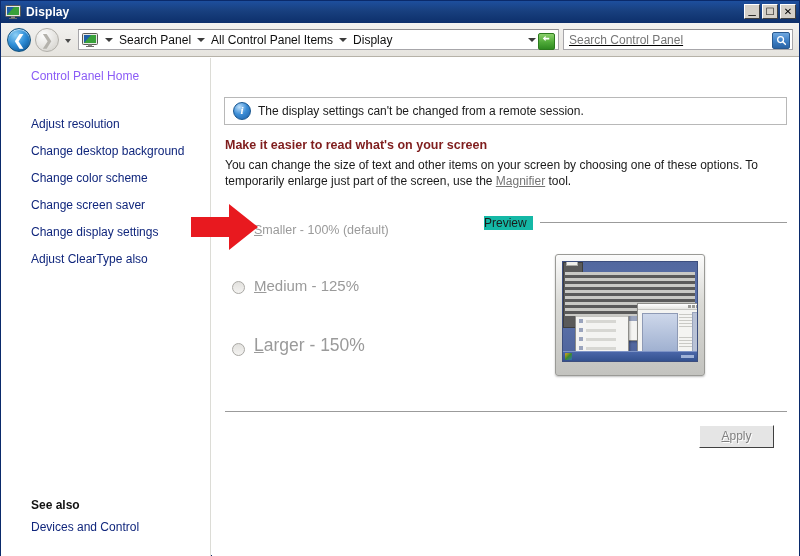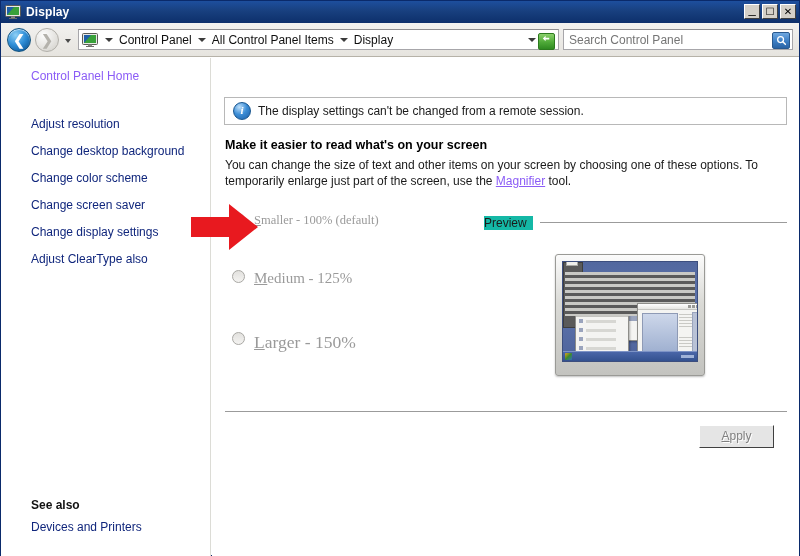--- a/index.html
+++ b/index.html
@@ -151,20 +151,21 @@
   .searchbox {
     width: 230px; height: 21px;
     margin-left: 4px; margin-right: 6px;
     background: #ffffff;
     border: 1px solid #a7a6aa;
     border-top-color: #8e8d90;
     display: flex; align-items: center;
     box-sizing: border-box;
     flex: none;
     position: relative;
+    text-decoration: underline;
   }
   .searchbox input {
     border: 0; outline: 0;
     font-family: "Liberation Sans", sans-serif;
     font-size: 12px;
     color: #111;
     background: transparent;
     margin-left: 5px;
     width: 196px;
     padding: 0;
@@ -249,44 +250,43 @@
     color: #ffffff;
     font-size: 11px; font-weight: bold; font-style: italic;
     line-height: 14px; text-align: center;
     font-family: "Liberation Serif", serif;
     flex: none;
   }
   .info-text { font-size: 12px; color: #1a1a1a; }
 
   .heading {
     position: absolute; left: 13px; top: 80px;
-    font-size: 12.5px; font-weight: bold; color: #000000;
+    font-size: 12.5px; font-weight: bold; color: #7f1d1d;
     white-space: nowrap;
   }
   .bodytext {
     position: absolute; left: 13px; top: 99px;
     width: 560px;
     font-size: 12px; color: #1a1a1a;
     line-height: 16px;
   }
   .bodytext a {
-    color: #8b5cf6; text-decoration: underline; cursor: pointer;
+    color: #737373; text-decoration: underline; cursor: pointer;
   }
 
   
   .radios {
     position: absolute; left: 20px; top: 155px;
     width: 250px;
   }
   .radio-row {
-    display: flex; align-items: flex-start;
+    display: flex; align-items: flex-end;
     margin-bottom: 0;
     height: 24px;
     cursor: default;
-    font-family: Liberation Serif, serif;
   }
   .radio-row.r1 { position: absolute; top: 0px;  left: 0; }
   .radio-row.r2 { position: absolute; top: 57px; left: 0; }
   .radio-row.r3 { position: absolute; top: 119px; left: 0; }
 
   .radio-dot {
     width: 13px; height: 13px;
     border-radius: 50%;
     background: linear-gradient(to bottom, #e2e1de 0%, #f4f3f1 100%);
     border: 1px solid #a9a8a4;
@@ -527,21 +527,21 @@
         <svg class="monglyph" viewBox="0 0 16 14">
           <rect x="0.5" y="0.5" width="15" height="11" rx="1" fill="#e9e9e5" stroke="#5a5a56"></rect>
           <rect x="2" y="2" width="12" height="8" fill="#1f5fa8"></rect>
           <path d="M2 10 L9 2 L14 2 L14 10 Z" fill="#39a13a"></path>
           <rect x="6" y="11.5" width="4" height="2" fill="#8a8a86"></rect>
           <rect x="4" y="13" width="8" height="1" fill="#6e6e6a"></rect>
         </svg>
       </div>
       <div class="crumbs">
         <span class="crumb-sep"></span>
-        <span class="crumb">Control Panel</span>
+        <span class="crumb">Search Panel</span>
         <span class="crumb-sep"></span>
         <span class="crumb">All Control Panel Items</span>
         <span class="crumb-sep"></span>
         <span class="crumb">Display</span>
       </div>
       <span class="addr-right-caret"></span>
       <div class="refresh-btn">
         <svg width="11" height="11" viewBox="0 0 12 12">
           <path d="M2 5 L5 2 L5 4 L9 4 L9 6 L5 6 L5 8 Z" fill="#ffffff"></path>
           <path d="M10 7 L7 10 L7 8 L3 8 L3 6 L7 6 L7 4 Z" fill="#ffffff" opacity="0"></path>
@@ -568,21 +568,21 @@
     <div class="navlinks">
       <div class="navlink">Adjust resolution</div>
       <div class="navlink">Change desktop background</div>
       <div class="navlink">Change color scheme</div>
       <div class="navlink">Change screen saver</div>
       <div class="navlink">Change display settings</div>
       <div class="navlink">Adjust ClearType also</div>
     </div>
 
     <div class="seealso-head">See also</div>
-    <div class="seealso-link">Devices and Printers</div>
+    <div class="seealso-link">Devices and Control</div>
   </div>
 
   <div class="content">
 
     <div class="infobar">
       <div class="info-icon">i</div>
       <div class="info-text">The display settings can't be changed from a remote session.</div>
     </div>
 
     <div class="heading">Make it easier to read what's on your screen</div>

